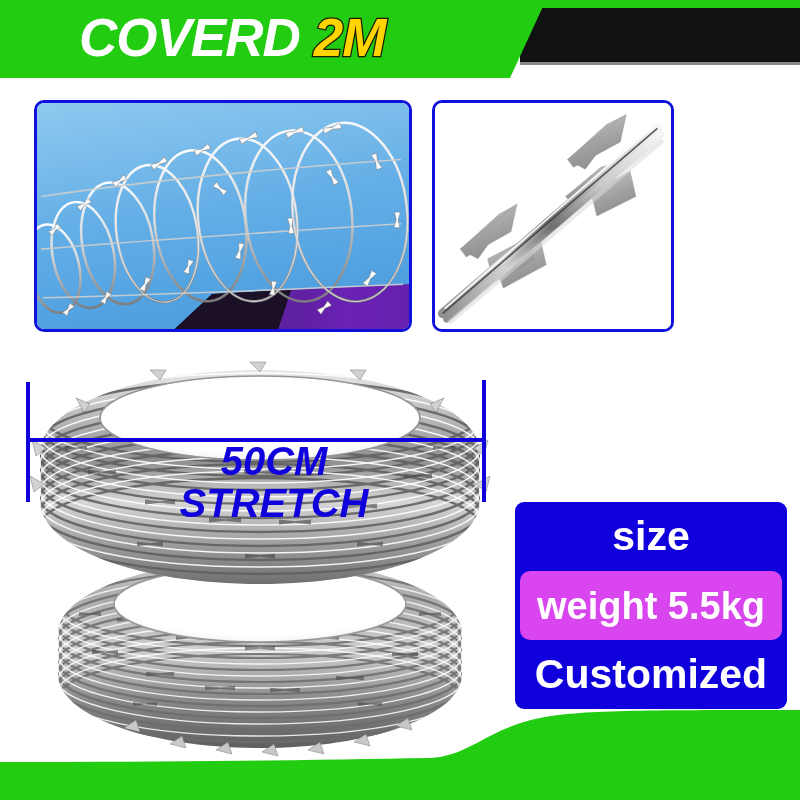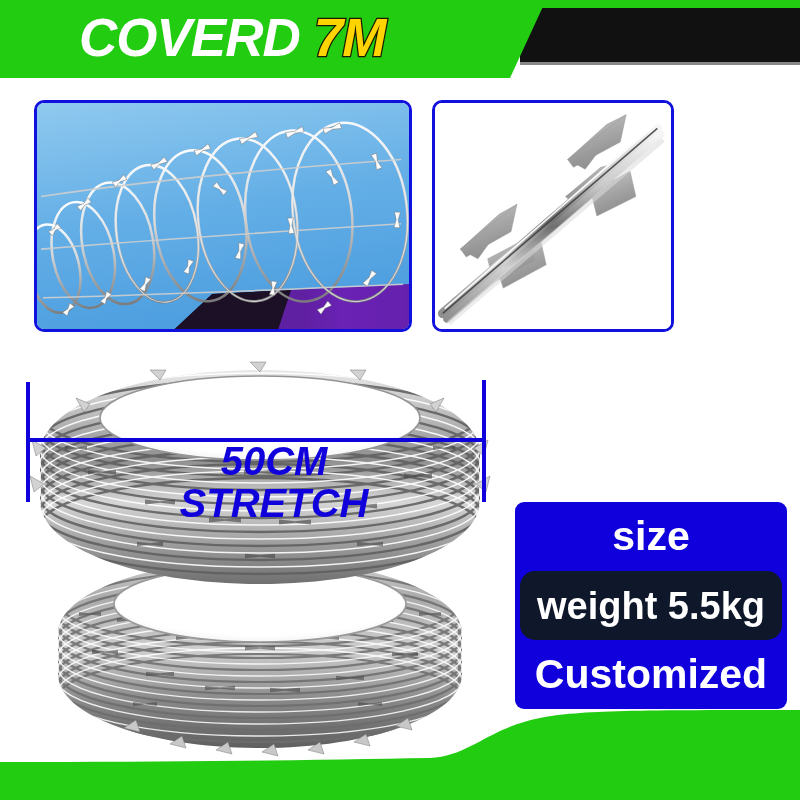--- a/index.html
+++ b/index.html
@@ -126,22 +126,22 @@
     align-items: center;
     justify-content: center;
     color: #ffffff;
     font-weight: bold;
     line-height: 1;
     white-space: nowrap;
   }
   .spec-row.size   { font-size: 41px; }
   .spec-row.weight {
     font-size: 38px;
-    background: #0f172a;
-    border-radius: 15px;
+    background: #d946ef;
+    border-radius: 10px;
     margin: 0 5px;
   }
   .spec-row.customized { font-size: 41px; border-radius: 14px; }
 
   
   #bottom-accent {
     position: absolute;
     left: 0; bottom: 0;
     width: 800px; height: 120px;
   }
@@ -159,21 +159,21 @@
 
       <rect x="520" y="8" width="280" height="54" fill="#111111"></rect>
 
       <rect x="520" y="62" width="280" height="3" fill="#888888"></rect>
 
       <polygon points="0,0 546,0 510,78 0,78" fill="#22cc11"></polygon>
     </svg>
 
     <div class="header-title">
       <span class="brand-word">COVERD</span>
-      <span class="length-word">7M</span>
+      <span class="length-word">2M</span>
     </div>
   </div>
 
   <div class="photo" id="photo-coil-fence">
     <svg class="photo-svg" viewBox="0 0 378 232" preserveAspectRatio="none">
       <defs>
         <linearGradient id="skyGrad" x1="0" y1="0" x2="0.25" y2="1">
           <stop offset="0%" stop-color="#8fc9ef"></stop>
           <stop offset="55%" stop-color="#63aee6"></stop>
           <stop offset="100%" stop-color="#4e9fe0"></stop>

